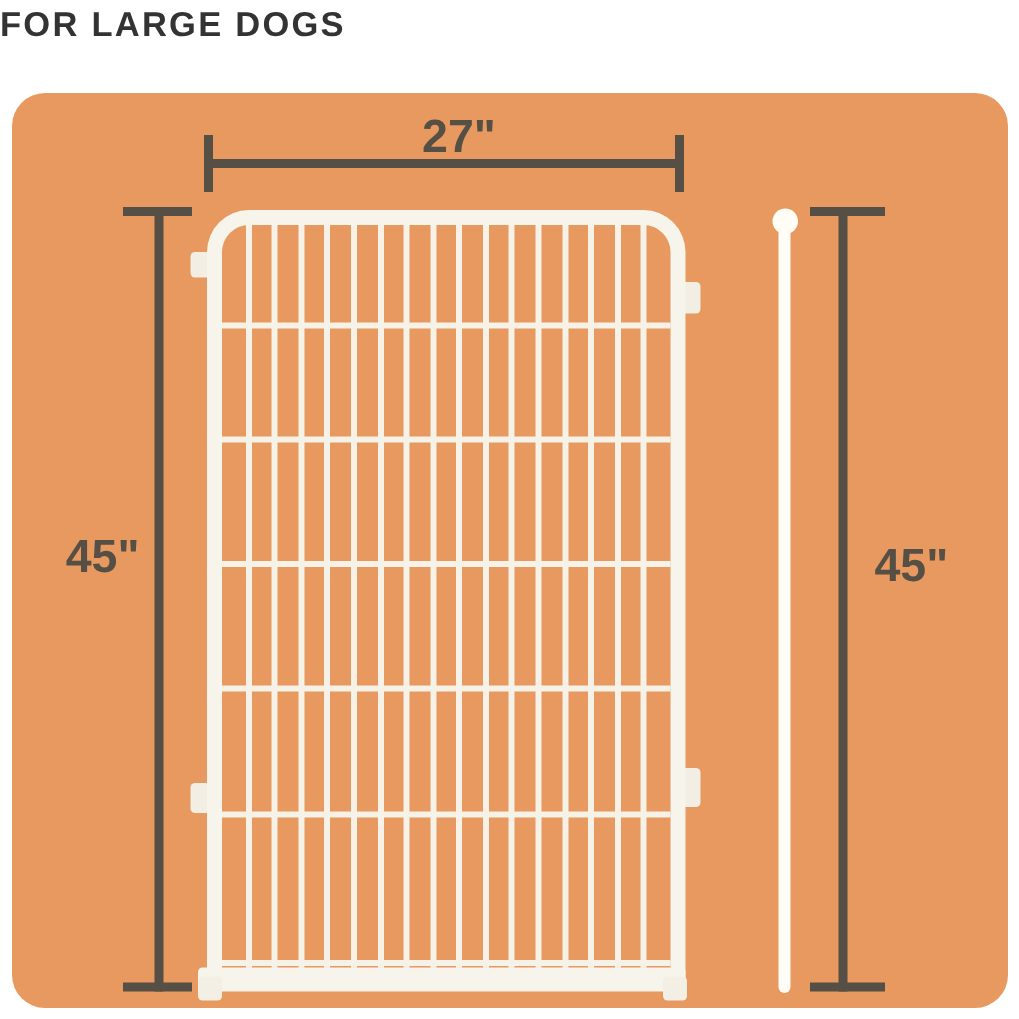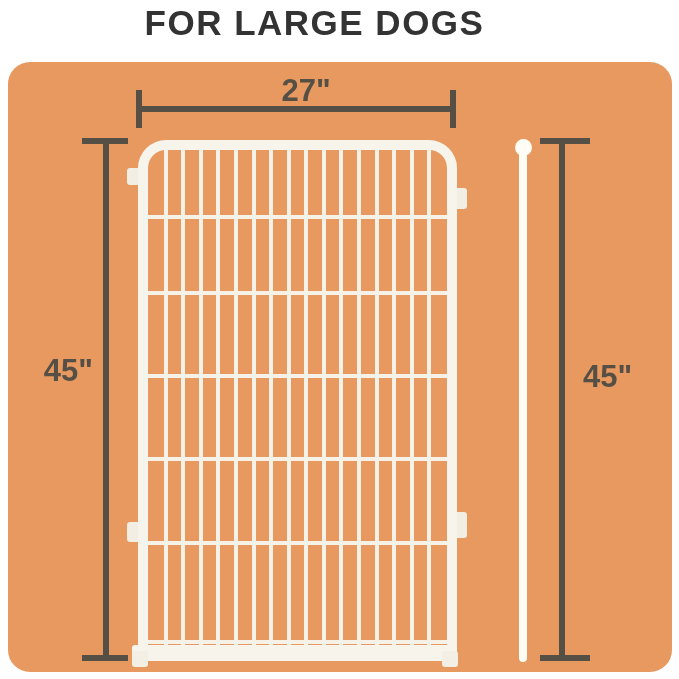--- a/index.html
+++ b/index.html
@@ -1,22 +1,22 @@
 <!DOCTYPE html>
 <html><head>
 <meta charset="utf-8">
 <style>
   html,body{margin:0;padding:0;background:#ffffff;}
   .stage{
     position:relative;width:679px;height:679px;overflow:hidden;
     background:#ffffff;font-family:"Liberation Sans",sans-serif;
   }
   .page-title{
-    position:absolute;left:0;top:3px;width:629px;text-align:center;
-    font-size:35px;font-weight:700;letter-spacing:1.5px;color:#333333;margin:0;
+    position:absolute;left:0;top:3px;width:629px;
+    font-size:23px;font-weight:700;letter-spacing:1.5px;color:#333333;margin:0;
   }
   .card{
     position:absolute;left:8px;top:62px;width:664px;height:610px;
     background:#E7995F;border-radius:22px;
   }
   
   .dim{position:absolute;background:#564F45;}
   .dim-label{
     position:absolute;color:#564F45;font-size:31px;font-weight:700;
     line-height:1.2;white-space:nowrap;

